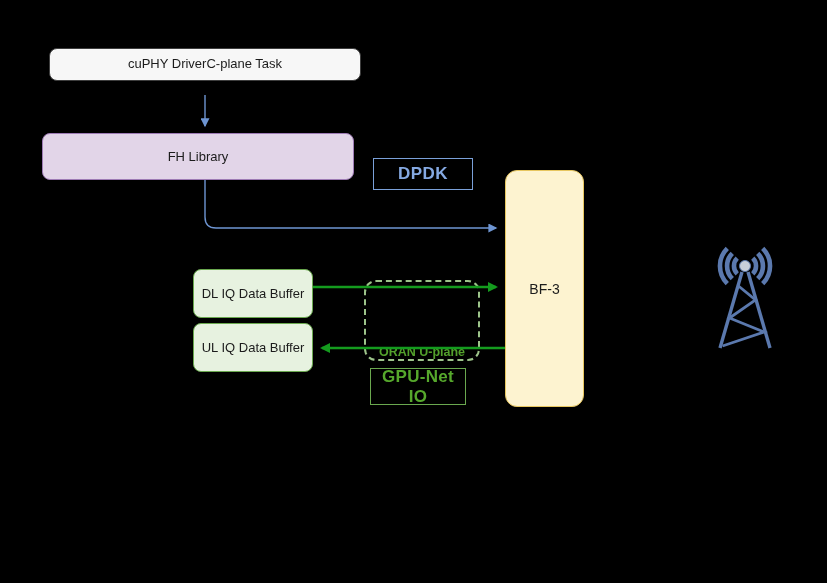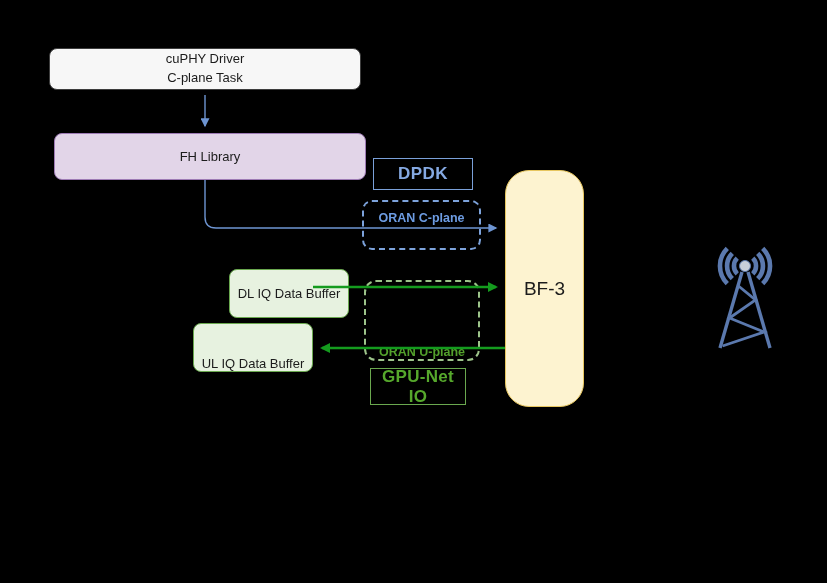--- a/index.html
+++ b/index.html
@@ -16,49 +16,49 @@
   body{
     width:827px;height:583px;background:var(--bg);
     font-family:"Liberation Sans", sans-serif;position:relative;overflow:hidden;
   }
   .canvas{position:absolute;left:0;top:0;width:827px;height:583px;}
   .box{
     position:absolute;display:flex;align-items:center;justify-content:center;
     text-align:center;box-sizing:border-box;color:var(--text);font-size:13px;
   }
   .cuphy{
-    left:49px;top:48px;width:312px;height:42px;background:var(--white-fill);
-    border:1px solid var(--dark-border);border-radius:8px;flex-direction:column;line-height:1.45;
+    left:49px;top:48px;width:312px;height:33px;background:var(--white-fill);
+    border:1px solid var(--dark-border);border-radius:8px;flex-direction:row;line-height:1.45;
   }
   .fh{
-    left:54px;top:133px;width:312px;height:47px;background:var(--purple-fill);
+    left:42px;top:133px;width:312px;height:47px;background:var(--purple-fill);
     border:1.5px solid var(--purple-border);border-radius:8px;
   }
   .dpdk{
     left:373px;top:158px;width:100px;height:32px;background:transparent;
     border:1.3px solid var(--blue-border);color:var(--blue-text);
     font-weight:bold;font-size:17px;letter-spacing:0.5px;align-items:center;
   }
   .oran-c{
     left:362px;top:200px;width:119px;height:50px;background:transparent;
     border:2.5px dashed var(--blue-dash);border-radius:10px;
     color:var(--blue-label);font-weight:bold;font-size:12.5px;
     align-items:flex-start;padding-top:9px;
   }
   .bf3{
     left:505px;top:170px;width:79px;height:237px;background:var(--yellow-fill);
-    border:1.5px solid var(--yellow-border);border-radius:24px;font-size:19px;
+    border:1.5px solid var(--yellow-border);border-radius:12px;font-size:14px;
   }
   .dl-iq{
     left:193px;top:269px;width:120px;height:49px;background:var(--green-fill);
-    border:1.5px solid var(--green-border);border-radius:8px;margin-left:36px;
+    border:1.5px solid var(--green-border);border-radius:8px;
   }
   .ul-iq{
     left:193px;top:323px;width:120px;height:49px;background:var(--green-fill);
-    border:1.5px solid var(--green-border);border-radius:8px;align-items:flex-end;
+    border:1.5px solid var(--green-border);border-radius:8px;
   }
   .oran-u{
     left:364px;top:280px;width:116px;height:81px;background:transparent;
     border:2.5px dashed var(--green-dash);border-radius:12px;
     color:var(--green-label);font-weight:bold;font-size:12.5px;
     align-items:flex-end;padding-top:24px;
   }
   .gpu-io{
     left:370px;top:368px;width:96px;height:37px;background:transparent;
     border:1.3px solid var(--green-border);color:var(--green-text);
@@ -78,23 +78,20 @@
   </div>
 
   <div class="box fh">
     <span>FH Library</span>
   </div>
 
   <div class="box dpdk">
     <span>DPDK</span>
   </div>
 
-  <div class="box oran-c">
-    <span>ORAN C-plane</span>
-  </div>
 
   <div class="box bf3">
     <span>BF-3</span>
   </div>
 
   <div class="box dl-iq">
     <span>DL IQ Data Buffer</span>
   </div>
 
   <div class="box ul-iq">

